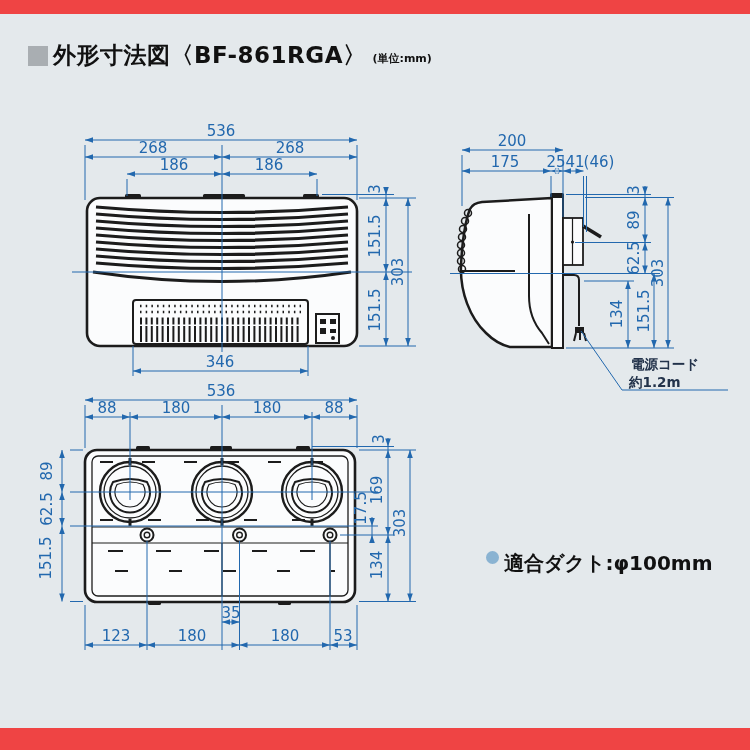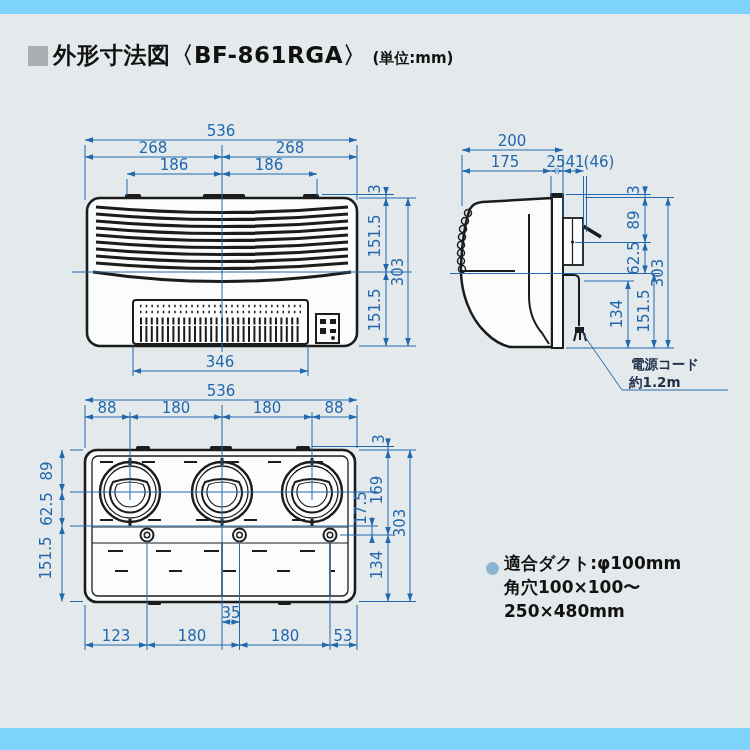--- a/index.html
+++ b/index.html
@@ -1,25 +1,25 @@
 <!DOCTYPE html>
 <html><head>
 <meta charset="utf-8">
 <style>
   html,body{margin:0;padding:0;background:#fff;}
-  .page{position:relative;width:750px;height:750px;background:#7dd3fc;overflow:hidden;
+  .page{position:relative;width:750px;height:750px;background:#ef4444;overflow:hidden;
         font-family:"DejaVu Sans","Liberation Sans",sans-serif;}
   .band{position:absolute;left:0;top:14px;width:750px;height:714px;background:#e4e9ec;}
   .title-row{position:absolute;left:28px;top:40px;display:flex;align-items:center;}
   .title-sq{width:20px;height:20px;background:#a9aeb2;margin-right:5px;}
   .title-main{font-size:23px;font-weight:bold;color:#111;letter-spacing:0.5px;}
-  .title-unit{font-size:15px;font-weight:bold;color:#111;margin-left:6px;padding-top:6px;}
+  .title-unit{font-size:11px;font-weight:bold;color:#111;margin-left:6px;padding-top:6px;}
   .drawing{position:absolute;left:0;top:0;}
   .notes{position:absolute;left:486px;top:551px;width:260px;color:#111;}
-  .note-line{font-size:17px;font-weight:600;line-height:24px;display:flex;align-items:flex-end;}
+  .note-line{font-size:20px;font-weight:600;line-height:24px;display:flex;align-items:flex-start;}
   .note-line.indent{padding-left:18px;}
   .bullet{display:inline-block;width:13px;height:13px;border-radius:50%;background:#8ab3d2;margin-right:5px;flex:0 0 auto;}
   svg text{font-family:"DejaVu Sans","Liberation Sans",sans-serif;}
   .dimtxt{font-size:15px;fill:#2268ae;}
   .cordtxt{font-size:13.5px;fill:#22324a;font-weight:600;}
   .bl{stroke:#2268ae;stroke-width:1;fill:none;}
   .arr{fill:#2268ae;stroke:none;}
   .dev{stroke:#1c1c1c;fill:none;}
   .devw{stroke:#1c1c1c;fill:#fbfcfd;}
   .devf{fill:#1c1c1c;stroke:none;}
@@ -234,17 +234,14 @@
       <text class="dimtxt" x="285" y="641" text-anchor="middle">180</text>
       <text class="dimtxt" x="343" y="641" text-anchor="middle">53</text>
     </g>
   </svg>
 
   <div class="notes">
     <div class="note-line">
       <span class="bullet"></span>
       <span>適合ダクト:φ100mm</span>
     </div>
-    <div class="note-line indent">
-      <span>角穴100×100〜250×480mm</span>
-    </div>
   </div>
 </div>
 
 </body></html>

